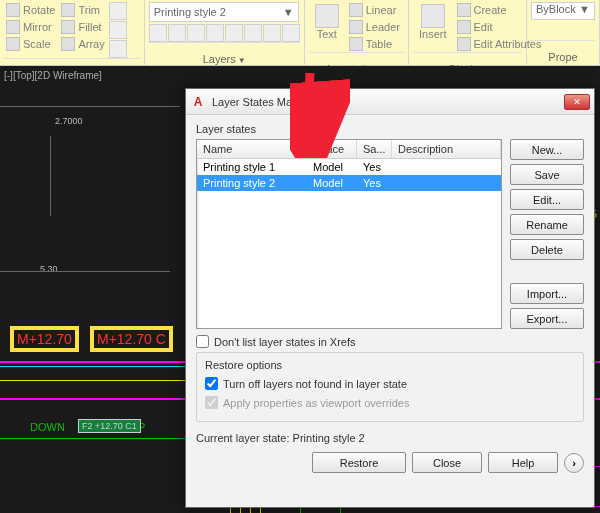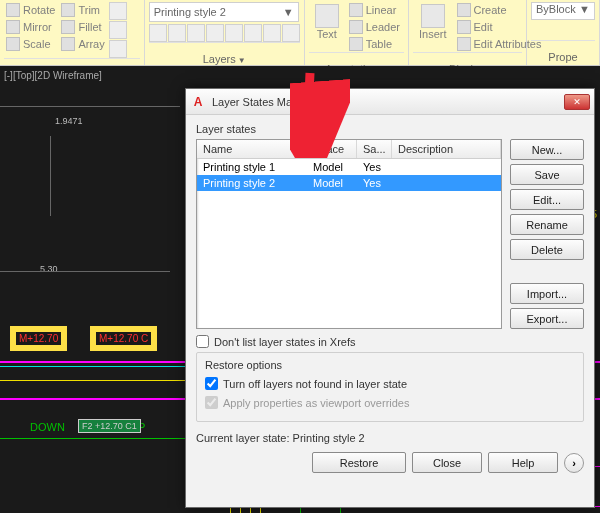--- a/index.html
+++ b/index.html
@@ -23,21 +23,21 @@
 
 
 .drawing{position:absolute;top:66px;left:0;right:0;bottom:0;background:#1a1a1a}
 .viewlabel{position:absolute;top:4px;left:4px;color:#aaa;font-size:10px}
 .dim{position:absolute;color:#bbb;font-size:9px}
 .ln{position:absolute;background:#666}
 .yel{background:#f0e000}
 .mag{background:#ff00ff}
 .cyn{background:#00e0e0}
 .grn{background:#00c000}
-.red-box{position:absolute;border:6px solid #fde047;color:#ff3030;font-size:10px;padding:1px 3px}
+.red-box{position:absolute;border:4px solid #fde047;color:#ff3030;font-size:14px;padding:1px 3px}
 .wht-box{position:absolute;border:1px solid #ccc;color:#ccc;font-size:9px;padding:1px 3px;background:#15803d}
 .grn-txt{color:#00c000;position:absolute;font-size:11px}
 .mag-txt{color:#ff00ff;position:absolute;font-size:10px}
 .yel-txt{color:#f0e000;position:absolute;font-size:11px}
 
 
 .dialog{position:absolute;top:88px;left:185px;width:410px;height:420px;background:#f2f2f2;border:1px solid #6a6a6a;box-shadow:0 0 12px rgba(0,0,0,.6)}
 .titlebar{height:26px;background:linear-gradient(#fdfdfd,#e8e8e8);border-bottom:1px solid #cfcfcf;display:flex;align-items:center;padding:0 4px;gap:6px}
 .app-ico{width:16px;height:16px;display:flex;align-items:center;justify-content:center;color:#d22;font-weight:bold;font-size:12px}
 .dlg-title{flex:1;color:#333}
@@ -181,21 +181,21 @@
           <span>ByBlock</span>
           <span>▼</span>
         </div>
     </div>
     <div class="panel-title"><span>Prope</span></div>
   </div>
 </div>
 
 <div class="drawing">
   <div class="viewlabel">[-][Top][2D Wireframe]</div>
-  <div class="dim" style="top:50px;left:55px">1.9471</div>
+  <div class="dim" style="top:50px;left:55px">2.7000</div>
   <div class="dim" style="top:198px;left:40px">5.30</div>
   <div class="yel-txt" style="top:138px;right:10px">22</div>
 
   <div class="yel-txt" style="top:140px;left:590px"></div>
   <div class="yel-txt" style="top:142px;left:585px">15</div>
   <div class="ln" style="top:40px;left:0;width:180px;height:1px"></div>
   <div class="ln" style="top:70px;left:50px;width:1px;height:80px"></div>
   <div class="ln" style="top:205px;left:0;width:170px;height:1px"></div>
   <div class="red-box" style="top:260px;left:10px">M+12.70</div>
   <div class="red-box" style="top:260px;left:90px">M+12.70 C</div>

